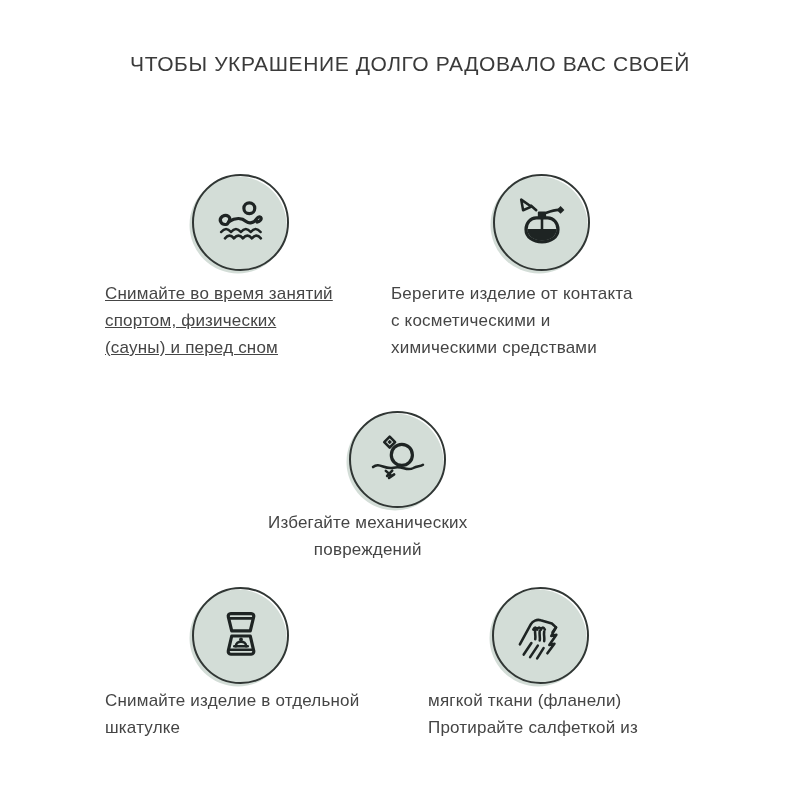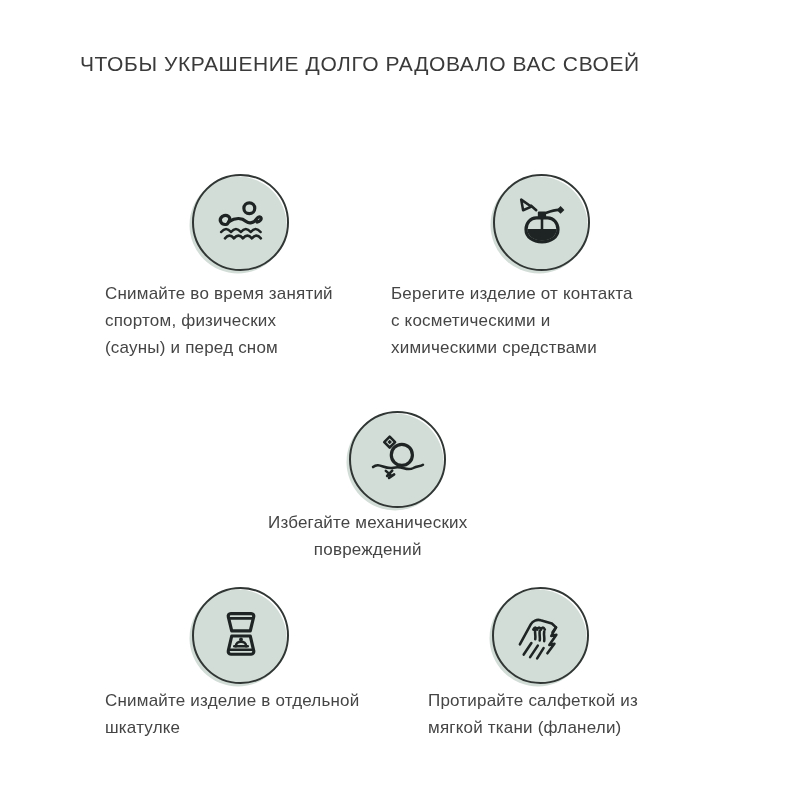--- a/index.html
+++ b/index.html
@@ -13,21 +13,21 @@
   }
   html,body{margin:0;padding:0;}
   body{
     width:800px;height:800px;position:relative;overflow:hidden;
     background:var(--bg);
     font-family:"Liberation Sans","DejaVu Sans",sans-serif;
   }
   .title{
     position:absolute;left:80px;top:47px;width:660px;
     font-size:21px;line-height:34px;letter-spacing:.6px;
-    color:var(--title);font-weight:500;
+    color:var(--title);font-weight:500;text-align:center;
   }
   .title .bold{font-weight:bold;color:var(--title-bold);letter-spacing:.4px;}
   .badge{position:absolute;width:97px;height:97px;}
   .badge-fill{
     position:absolute;left:0;top:0;right:0;bottom:0;border-radius:50%;
     background:var(--circle-fill);transform:translate(-2.5px,2.5px);
   }
   .badge-ring{
     position:absolute;left:0;top:0;right:0;bottom:0;border-radius:50%;
     border:2.5px solid var(--circle-ring);box-sizing:border-box;
@@ -57,21 +57,21 @@
   <div class="badge-fill"></div>
   <div class="badge-ring"></div>
   <svg viewBox="0 0 100 100">
     <circle class="stroke" cx="63" cy="27" r="8.5"></circle>
     <path class="stroke" d="M28,52 C19,54 14,45 21,39.5 C28,35.5 35,41 31.5,47.5 L28.5,51.5"></path>
     <path class="stroke" d="M31,48 C42,41 52,42.5 58,47.5 C63,51.5 70,50 74,44 C76,41 78.5,39.5 80.5,41 C83,43.5 80,48 75,48.5"></path>
     <path class="stroke thin" d="M19,64 q7.7,-9.5 15.4,0 q7.7,-9.5 15.4,0 q7.7,-9.5 15.4,0 q7.7,-9.5 15.4,0"></path>
     <path class="stroke thin" d="M25,74 q7,-8.5 14,0 q7,-8.5 14,0 q7,-8.5 14,0 q7,-8.5 14,0"></path>
   </svg>
 </div>
-<div class="caption" style="left:105px;top:280px;">
+<div class="caption" style="left:105px;top:280px;text-decoration:underline;">
   <div>Снимайте во время занятий</div>
   <div>спортом, физических</div>
   <div>(сауны) и перед сном</div>
 </div>
 
 <div class="badge" style="left:493px;top:174px;">
   <div class="badge-fill"></div>
   <div class="badge-ring"></div>
   <svg viewBox="0 0 100 100">
     <path class="stroke" d="M41,42 L59,42 C68,42 75,50 75,60 C75,72 64,79.5 50,79.5 C36,79.5 25,72 25,60 C25,50 32,42 41,42 Z"></path>
@@ -129,15 +129,15 @@
   <div class="badge-ring"></div>
   <svg viewBox="0 0 100 100">
     <path class="stroke thin" d="M17,63 L34,32 C37,26.5 43.5,23.5 49.5,25.5 L67,30.5 L73.5,36.5 L68,44"></path>
     <path class="stroke thin" d="M73.5,36.5 L66,50 L74,48 L63,64 L71,62 L60,77"></path>
     <path class="stroke thin" d="M23,79 L35,61 M33,83 L45,65 M44,85 L54,69"></path>
     <path class="stroke thin" d="M38,40 q3,-6.5 6,0 q3,-6.5 6,0 q3,-6.5 6,0"></path>
     <path class="stroke thin" d="M41,40 C40,46 42,50 41,55 M48,42 C47,48 49,52 48,57 M55,43 C54,49 56,53 55,58"></path>
   </svg>
 </div>
 <div class="caption" style="left:428px;top:687px;">
+  <div>мягкой ткани (фланели)</div>
   <div>Протирайте салфеткой из</div>
-  <div>мягкой ткани (фланели)</div>
 </div>
 
 </body></html>

